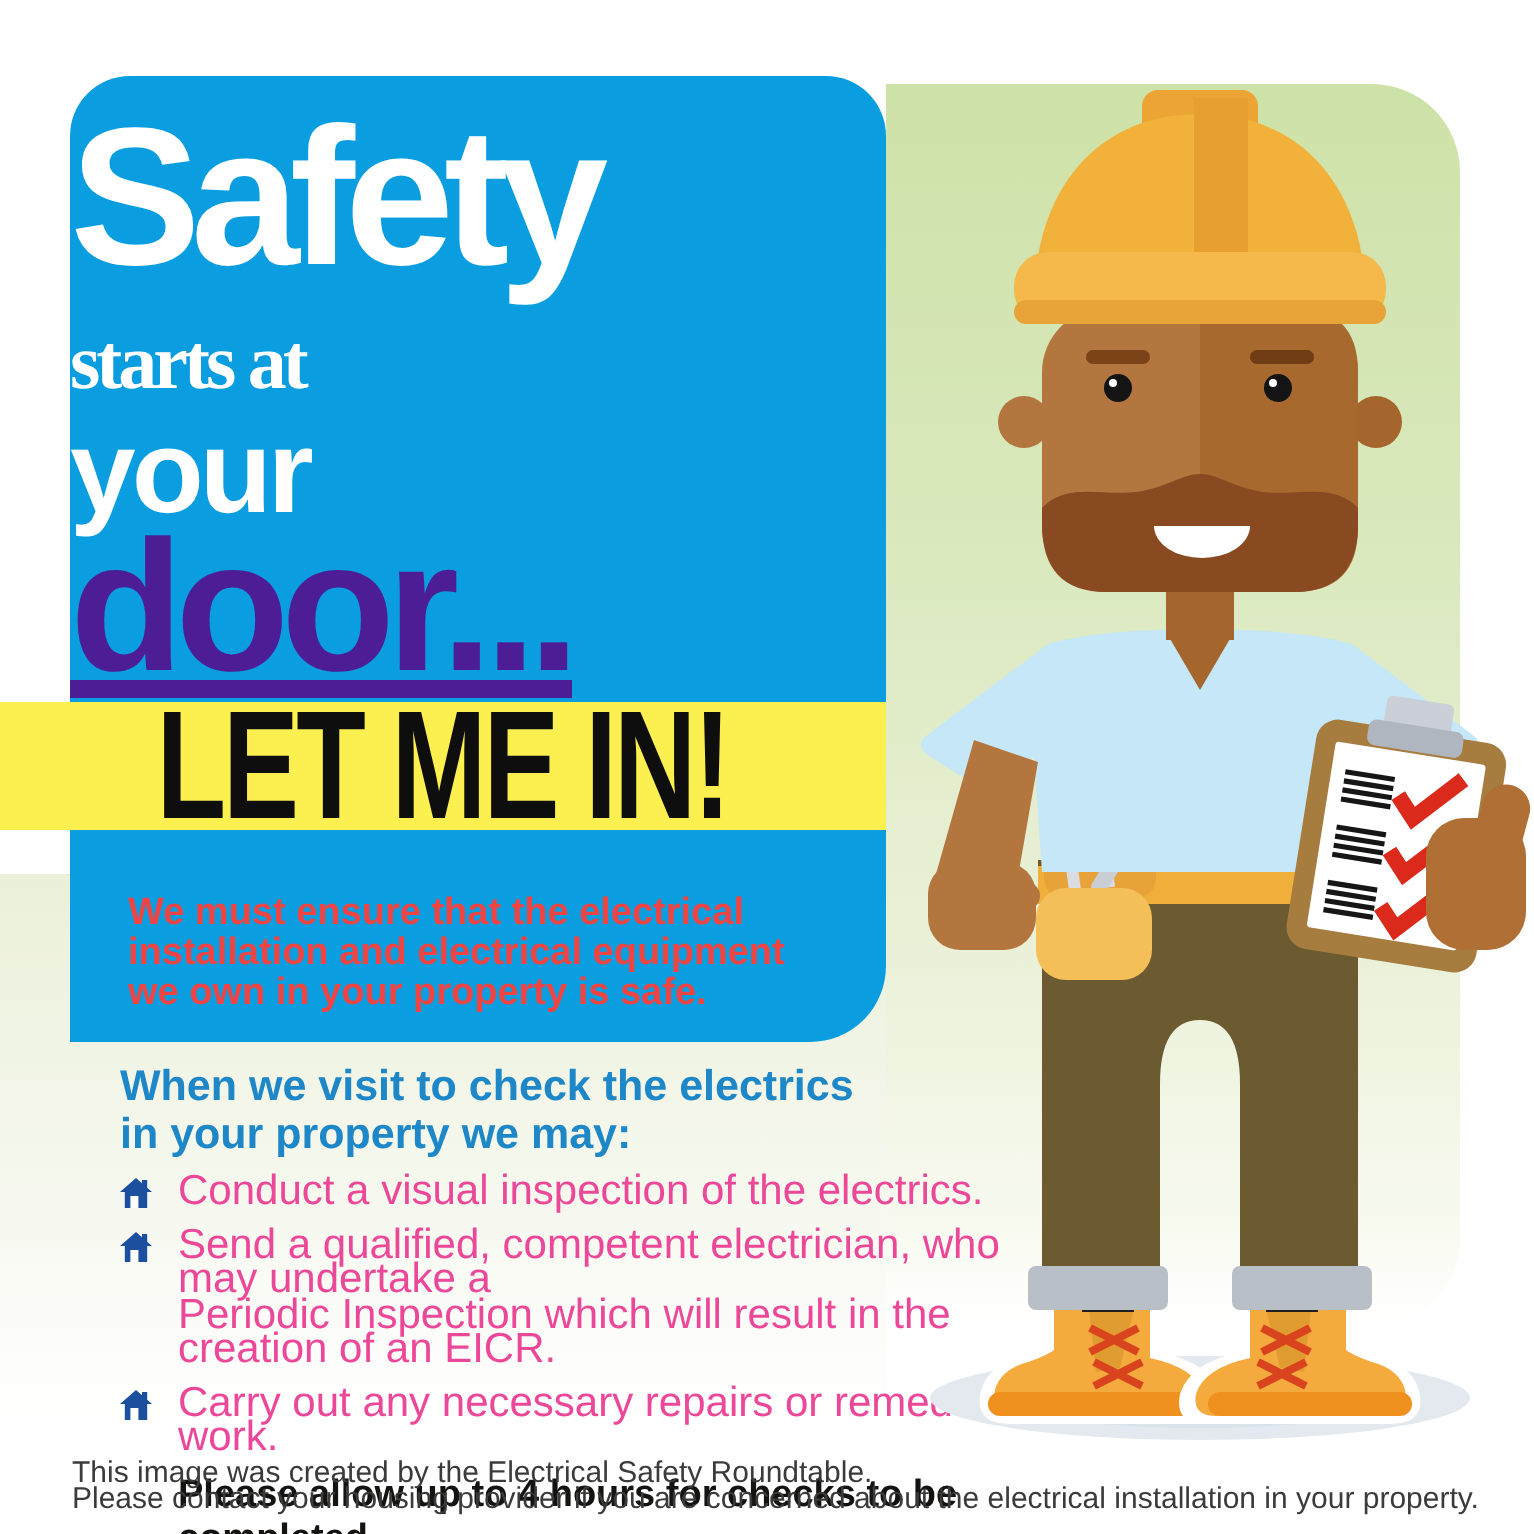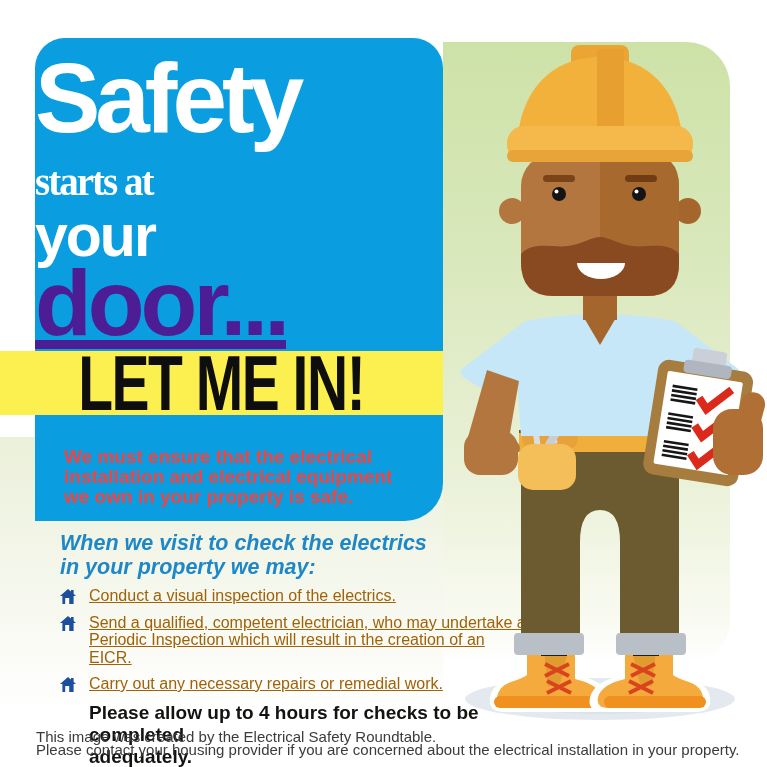--- a/index.html
+++ b/index.html
@@ -28,24 +28,24 @@
   .yellow-band {
     position:absolute; left:0; top:351px; width:443px; height:64px;
     background:#FBF04F; display:flex; align-items:center; justify-content:center;
   }
   .banner-text {
     font-size:77px; font-weight:bold; color:#0E0E0E; letter-spacing:-2px;
     transform:scaleX(0.74); white-space:nowrap;
   }
   .caption { position:absolute; left:64px; top:447px; color:#ef4444; font-weight:bold; font-size:19px; line-height:20px; }
   .checklist { position:absolute; left:60px; top:531px; width:468px; }
-  .heading { color:#1D87C7; font-weight:bold; font-size:21.5px; line-height:24px; margin-bottom:8px;font-style:italic; }
+  .heading { color:#1D87C7; font-weight:bold; font-size:21.5px; line-height:24px; margin-bottom:8px; }
   .row { display:flex; margin-bottom:9px; }
   .house { flex:0 0 16px; margin-right:13px; margin-top:2px; }
-  .row-text { font-size:16px; line-height:17.5px; color:#a16207;text-decoration:underline; }
+  .row-text { font-size:21px; line-height:17.5px; color:#ec4899; }
   .note { font-size:19px; line-height:22px; font-weight:bold; color:#141311; margin-top:4px; padding-left:29px; }
   .footer { position:absolute; left:36px; top:730px; font-size:15px; line-height:13px; color:#3B3B3B; }
   .figure { position:absolute; left:0; top:0; pointer-events:none; }
 </style>
 </head>
 <body>
 
 <div class="page">
 
   <div class="green-wash"></div>

